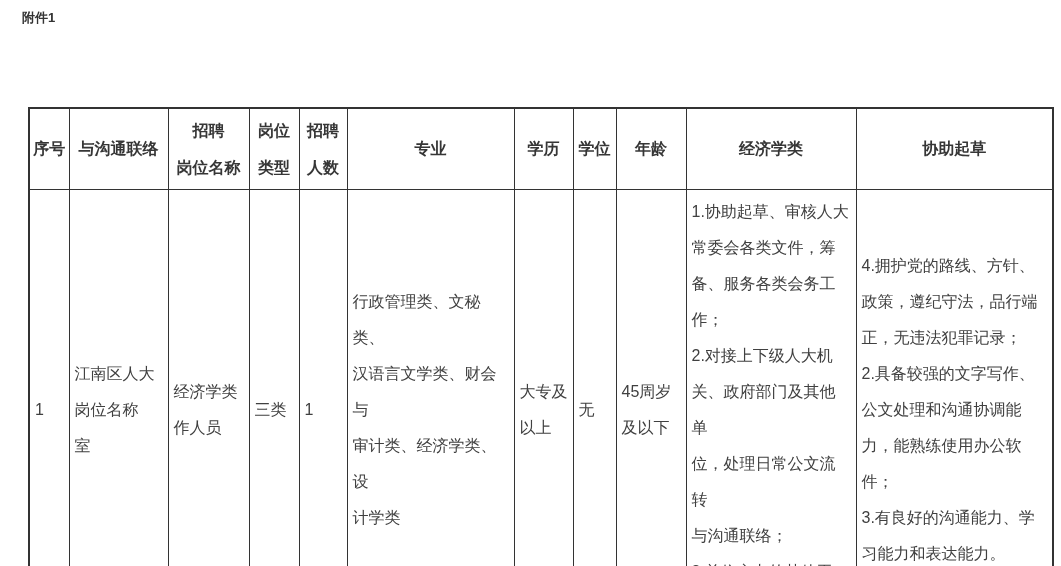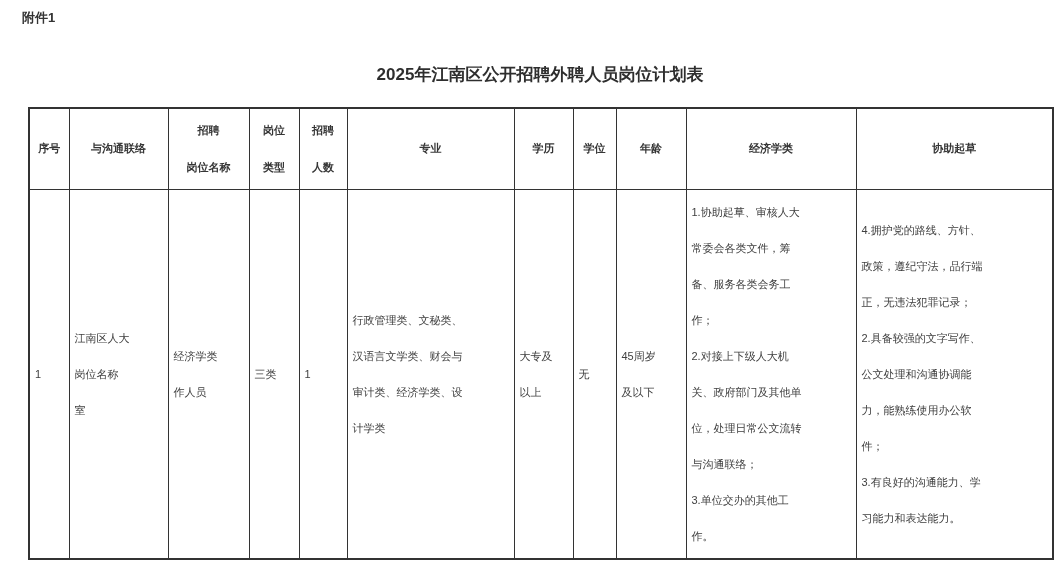--- a/index.html
+++ b/index.html
@@ -38,21 +38,21 @@
     top: 107px;
     width: 1024px;
     border-collapse: collapse;
     table-layout: fixed;
     border: 2px solid #333333;
   }
   table.plan-table th,
   table.plan-table td {
     border: 1px solid #333333;
     color: #404040;
-    font-size: 11px;
+    font-size: 16px;
     white-space: pre-line;
     overflow: hidden;
     vertical-align: middle;
   }
   table.plan-table th {
     font-weight: bold;
     color: #363636;
     text-align: center;
     line-height: 37px;
     padding: 0 2px;
@@ -66,21 +66,20 @@
     height: 365px;
   }
 </style>
 </head>
 <body>
 
 <div class="page">
 
   <div class="attach-label">附件1</div>
 
-  <div class="doc-title">2025年江南区公开招聘外聘人员岗位计划表</div>
 
   <table class="plan-table">
     <colgroup>
       <col style="width:40px">
       <col style="width:99px">
       <col style="width:81px">
       <col style="width:50px">
       <col style="width:48px">
       <col style="width:167px">
       <col style="width:59px">

